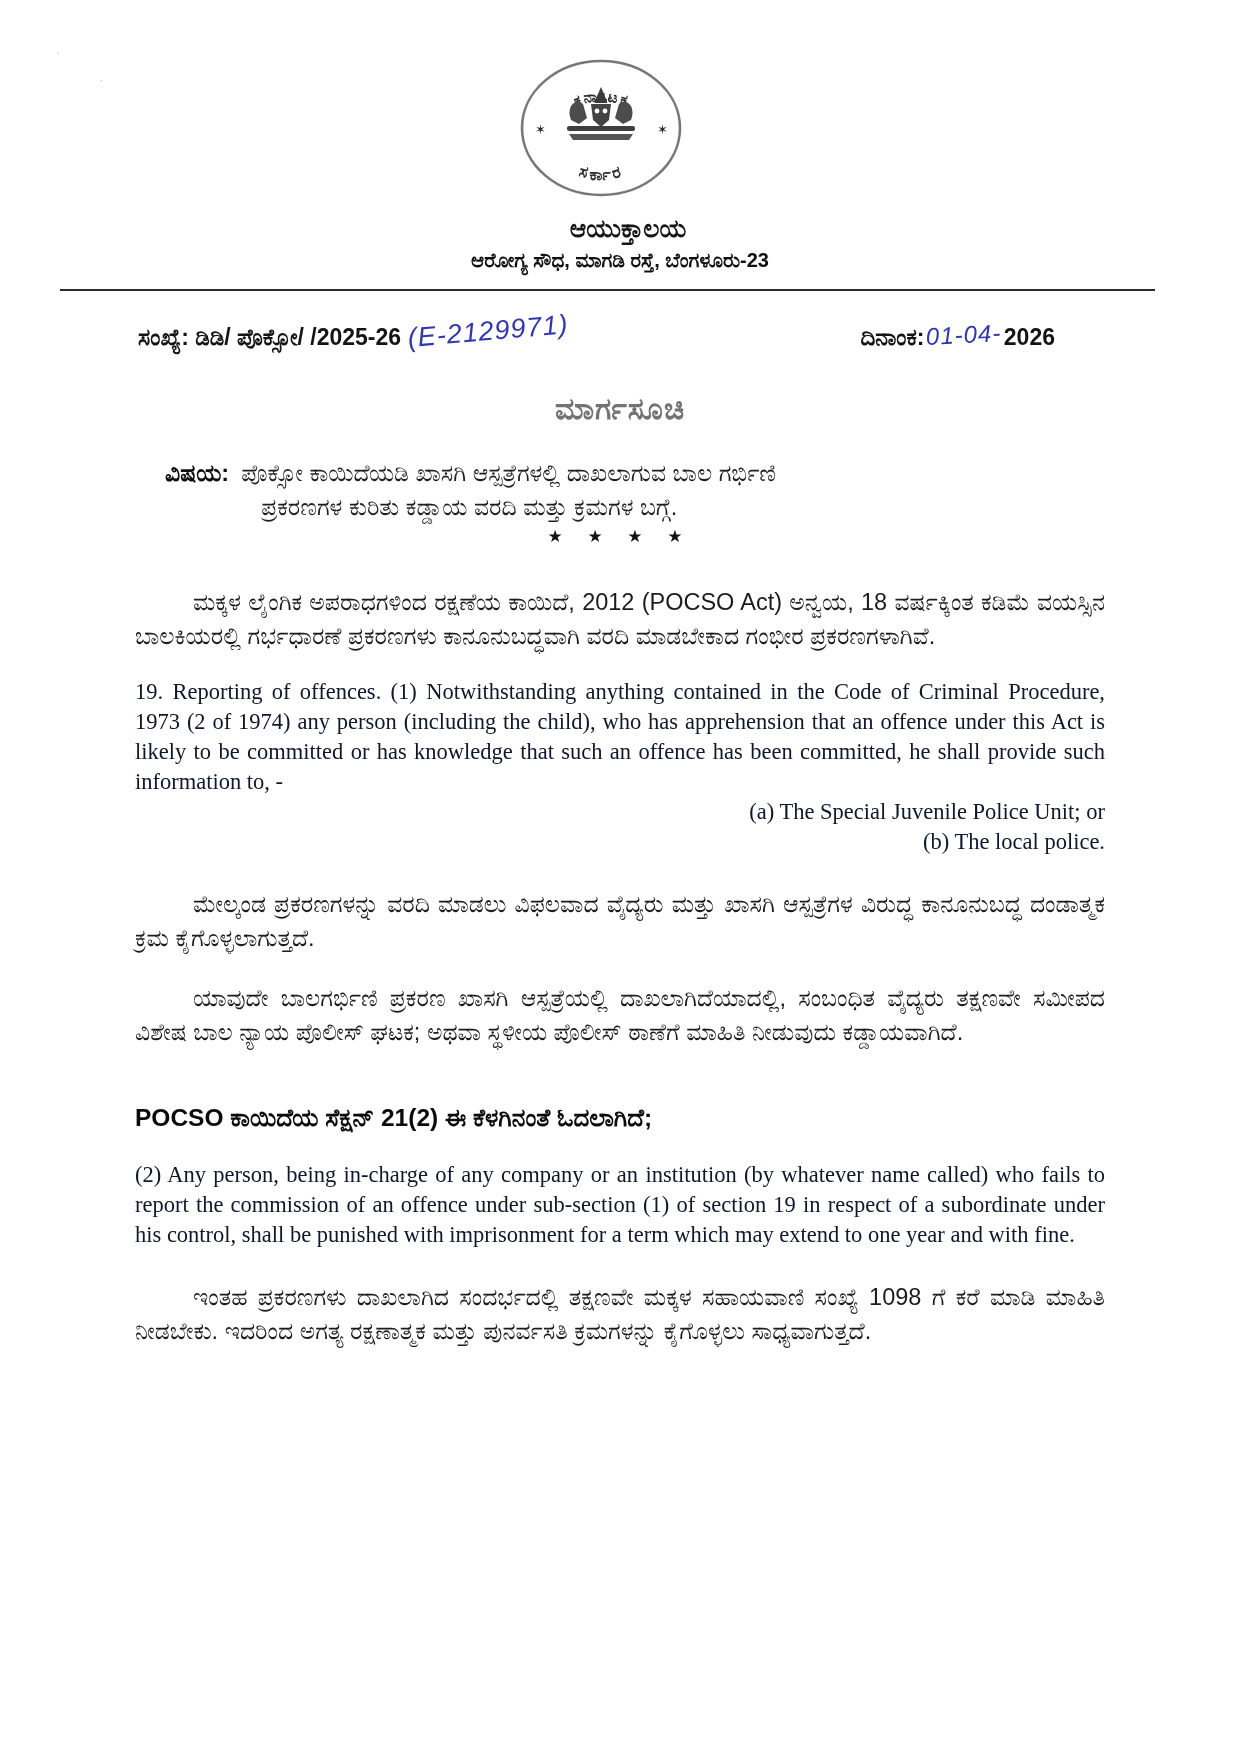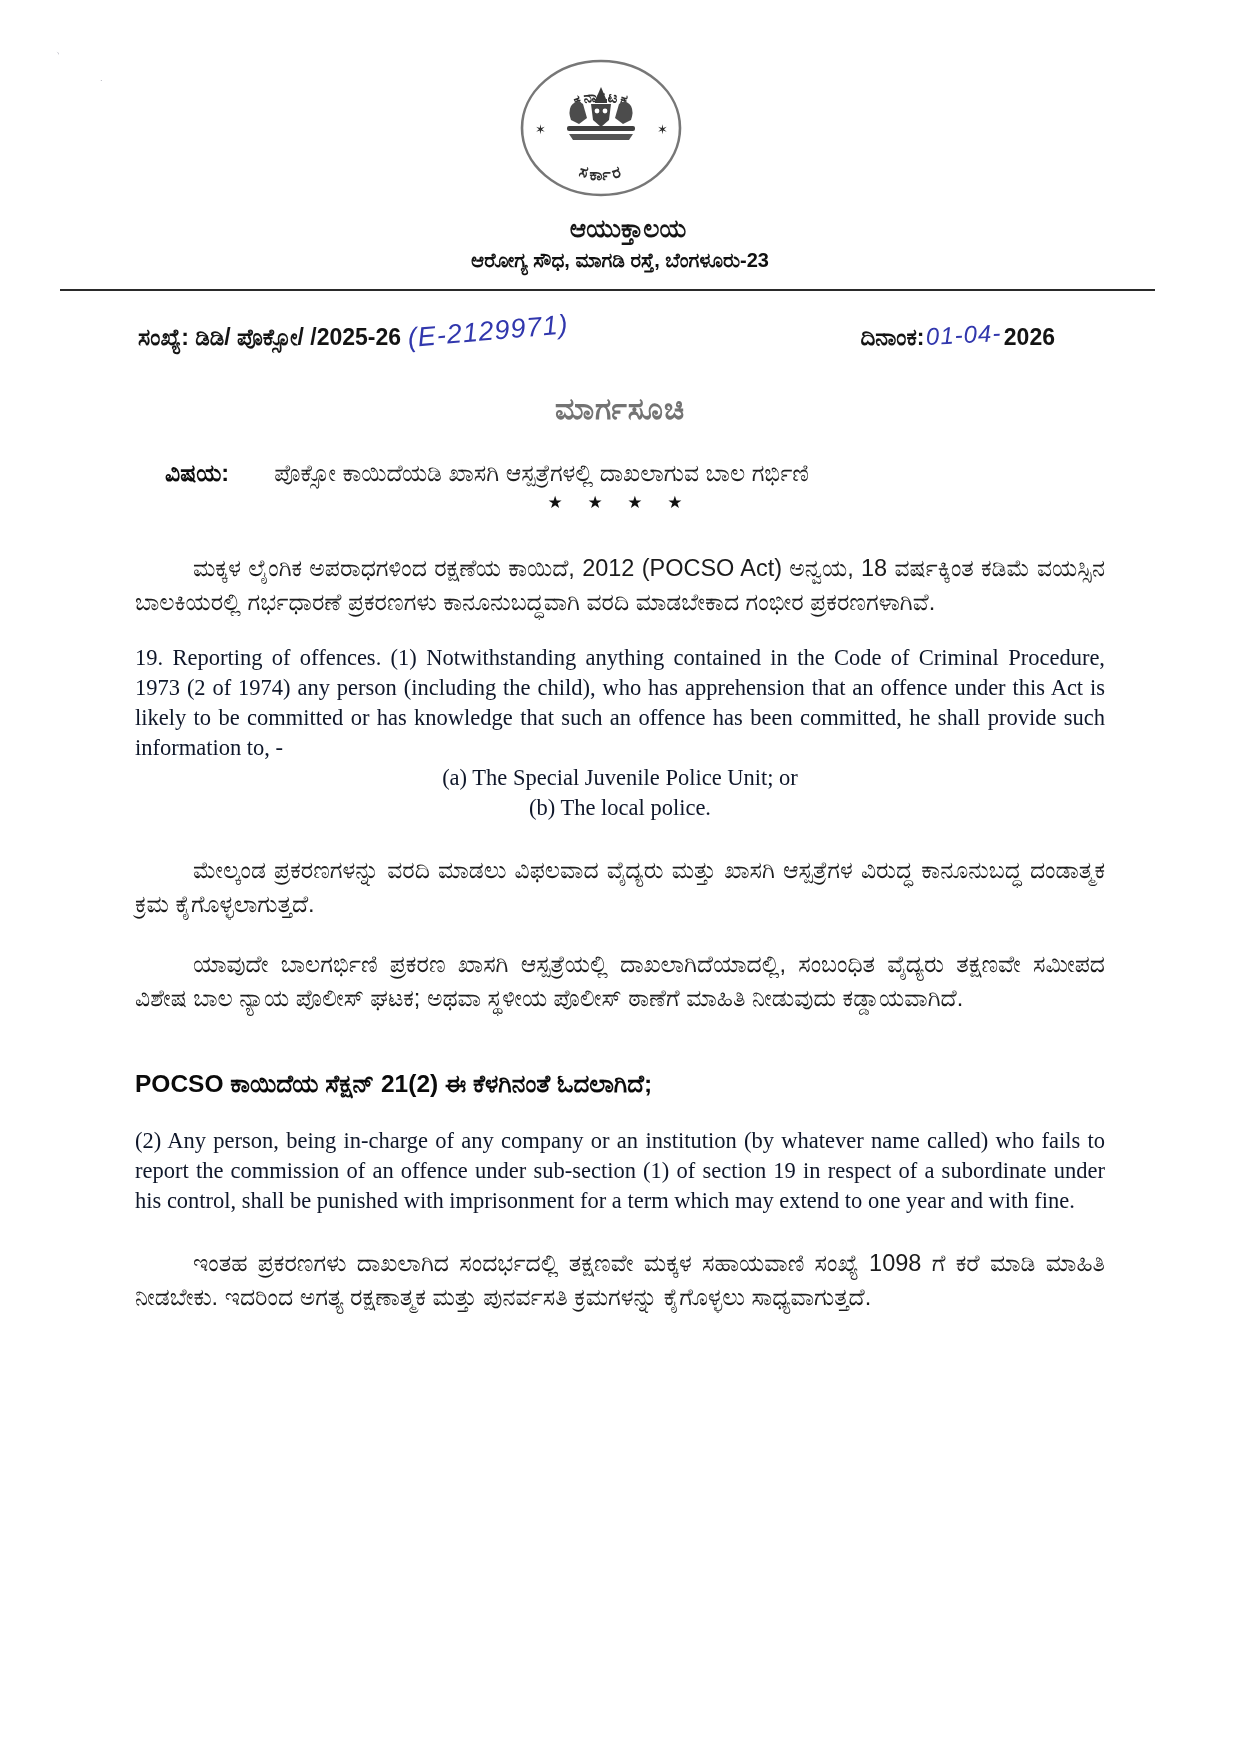--- a/index.html
+++ b/index.html
@@ -31,21 +31,21 @@
     font-style:italic;
     font-weight:500;
     font-size:27px;
     display:inline-block;
     transform:rotate(-5deg) translateY(-5px);
     letter-spacing:1px;
   }
   .hand-date{transform:rotate(-3deg) translateY(-2px);font-size:24px;margin:0 2px;}
   
   .doc-title{margin:40px 0 0 0;text-align:center;font-size:30px;line-height:34px;font-weight:700;color:#737373;letter-spacing:1px;}
-  .subject{margin:30px 135px 0 165px;display:flex;font-size:23.5px;line-height:34px;gap:33px;}
+  .subject{margin:30px 135px 0 165px;display:flex;font-size:23.5px;line-height:34px;}
   .subject-label{font-weight:700;white-space:nowrap;margin-right:12px;color:#0d0d0d;}
   .subject-text{max-width:730px;}
   .subject-line2{padding-left:20px;}
   .stars{margin-top:2px;text-align:center;font-size:17px;letter-spacing:10px;color:#111;}
   
   .kn-para{
     margin:0 135px;width:970px;box-sizing:border-box;
     font-size:23.5px;line-height:34px;
     text-align:justify;text-indent:58px;
     color:#1c1c1c;
@@ -58,21 +58,21 @@
     margin:30px 135px 0 135px;
     font-size:24.5px;line-height:28px;font-weight:700;color:#0b0b0b;
   }
   .h21{margin-top:55px;}
   .en-block{
     margin:24px 135px 0 135px;width:970px;box-sizing:border-box;
     font-family:"Liberation Serif",serif;
     font-size:22.5px;line-height:30px;color:#0f172a;
   }
   .en-block p{margin:0;text-align:justify;}
-  .en-block .list-line{text-align:center;}
+  .en-block .list-line{text-align:right;}
   .en21{margin-top:28px;}
   
   .emblem-svg text{fill:#2e2e2e;}
 </style>
 </head>
 <body>
 
 <div class="page">
 
   <span class="noise" style="left:55px;top:44px;">﹅</span>
@@ -128,20 +128,21 @@
       <span>ದಿನಾಂಕ:</span><span class="handwritten hand-date">01-04-</span><span>2026</span>
     </div>
   </div>
 
   <div class="doc-title">ಮಾರ್ಗಸೂಚಿ</div>
 
   <div class="subject">
     <span class="subject-label">ವಿಷಯ:</span>
     <div class="subject-text">
       <div>ಪೊಕ್ಸೋ ಕಾಯಿದೆಯಡಿ ಖಾಸಗಿ ಆಸ್ಪತ್ರೆಗಳಲ್ಲಿ ದಾಖಲಾಗುವ ಬಾಲ ಗರ್ಭಿಣಿ</div>
+      <div class="subject-line2">ಪ್ರಕರಣಗಳ ಕುರಿತು ಕಡ್ಡಾಯ ವರದಿ ಮತ್ತು ಕ್ರಮಗಳ ಬಗ್ಗೆ.</div>
     </div>
   </div>
 
   <div class="stars">★ ★ ★ ★</div>
 
   <p class="kn-para p1">ಮಕ್ಕಳ ಲೈಂಗಿಕ ಅಪರಾಧಗಳಿಂದ ರಕ್ಷಣೆಯ ಕಾಯಿದೆ, 2012 (POCSO Act) ಅನ್ವಯ, 18 ವರ್ಷಕ್ಕಿಂತ ಕಡಿಮೆ ವಯಸ್ಸಿನ ಬಾಲಕಿಯರಲ್ಲಿ ಗರ್ಭಧಾರಣೆ ಪ್ರಕರಣಗಳು ಕಾನೂನುಬದ್ಧವಾಗಿ ವರದಿ ಮಾಡಬೇಕಾದ ಗಂಭೀರ ಪ್ರಕರಣಗಳಾಗಿವೆ.</p>
 
 
   <div class="en-block">
     <p>19. Reporting of offences. (1) Notwithstanding anything contained in the Code of Criminal Procedure, 1973 (2 of 1974) any person (including the child), who has apprehension that an offence under this Act is likely to be committed or has knowledge that such an offence has been committed, he shall provide such information to, -</p>

